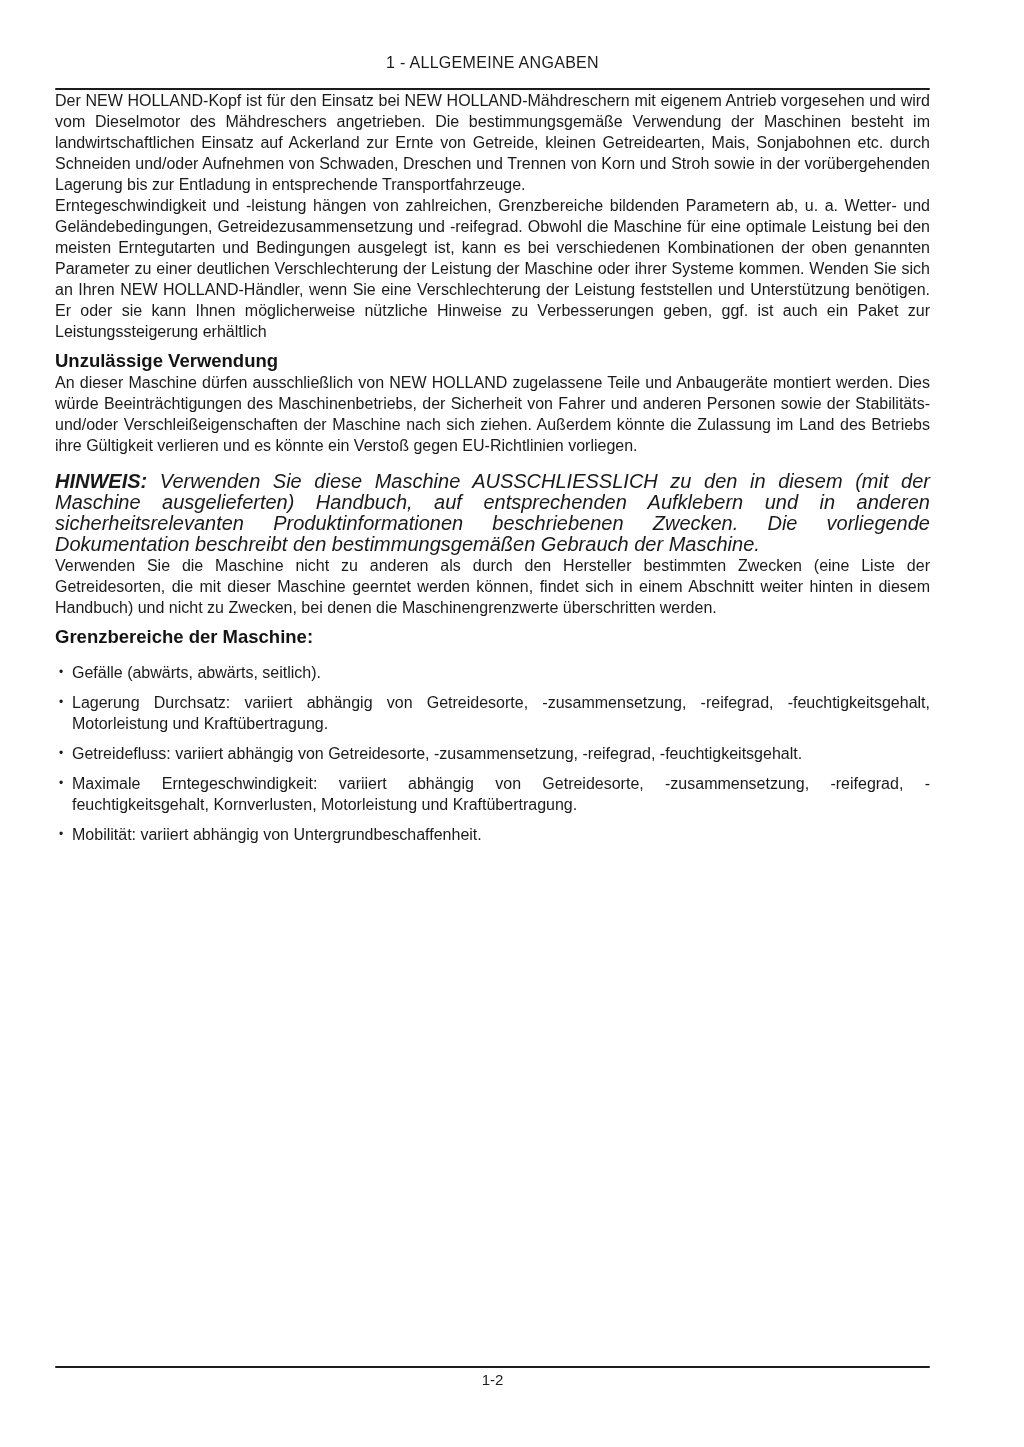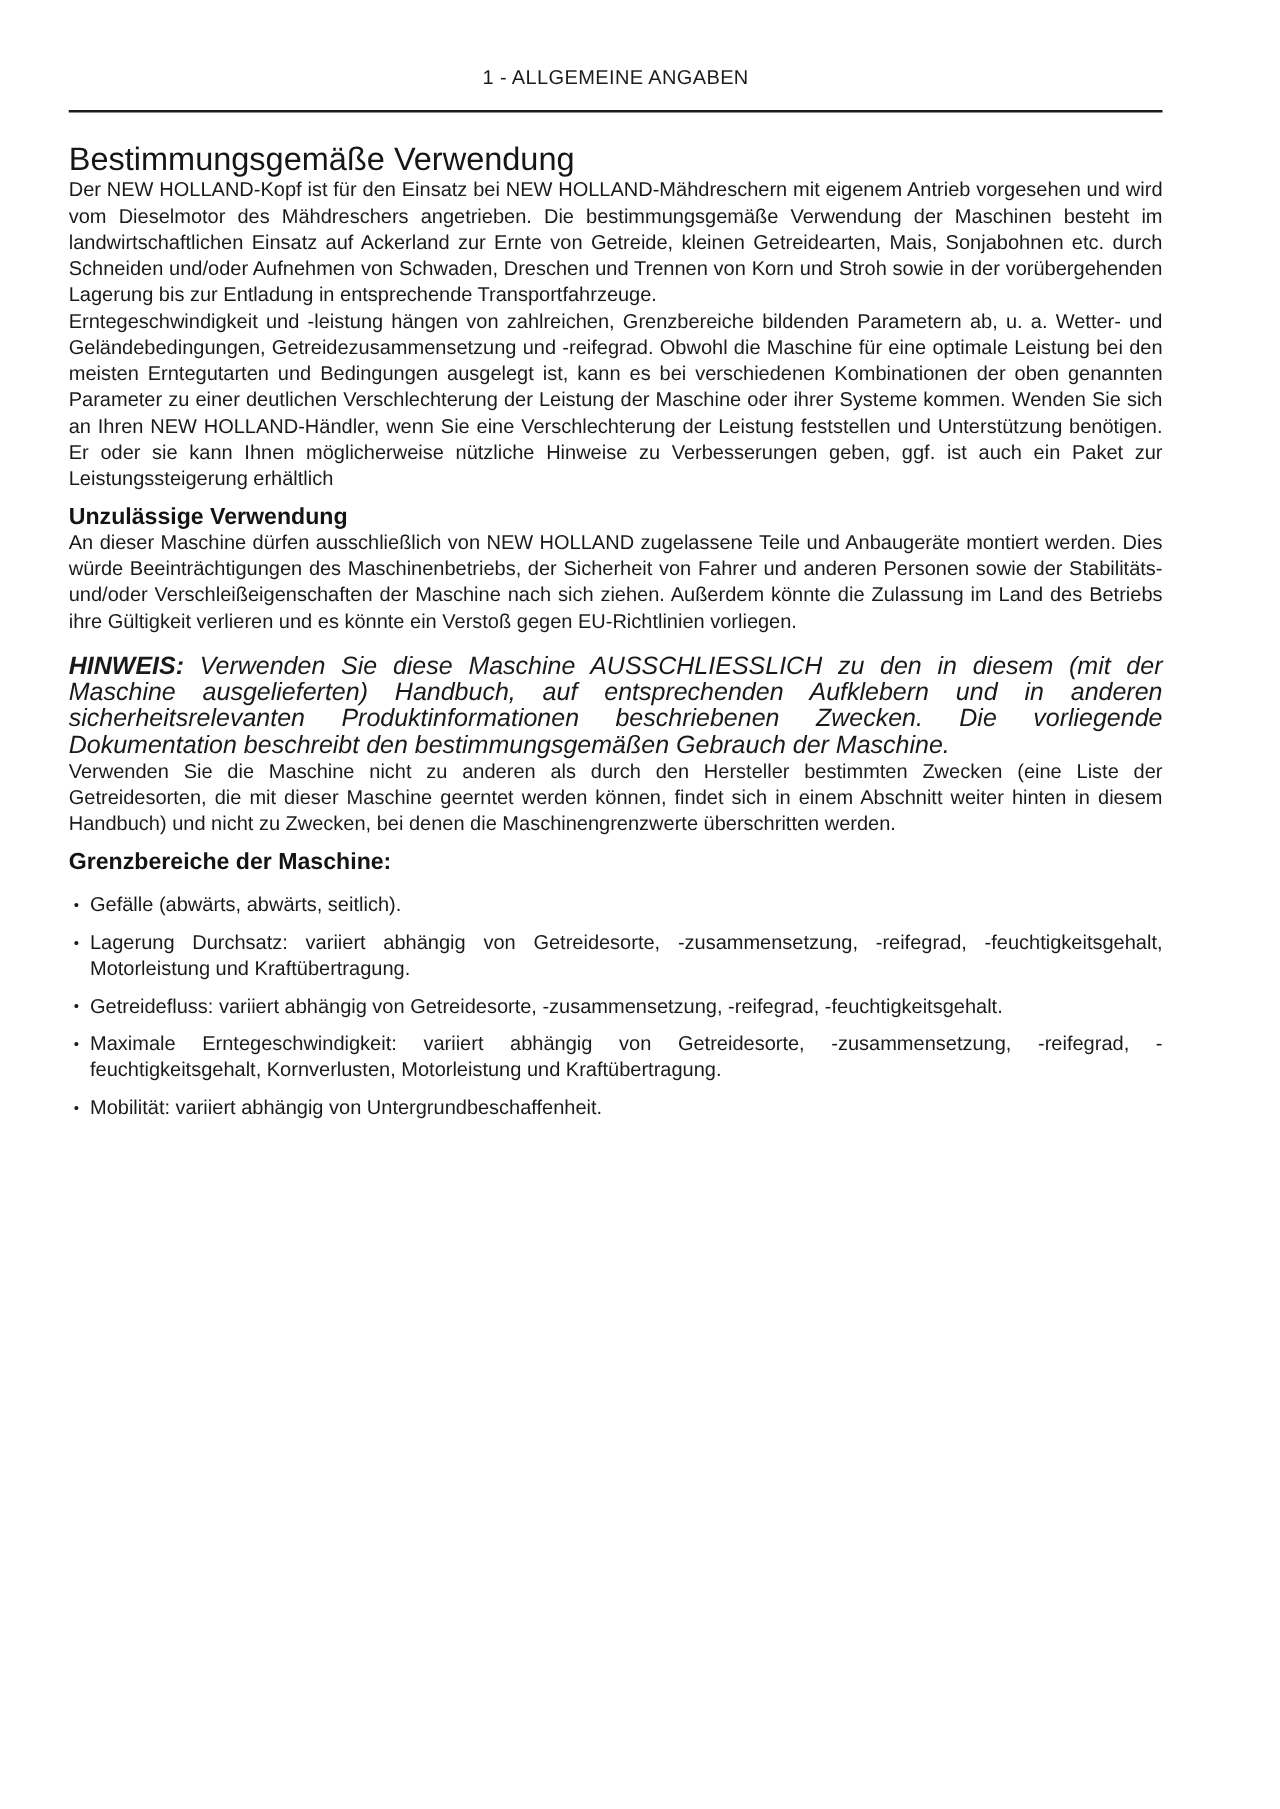--- a/index.html
+++ b/index.html
@@ -1,15 +1,15 @@
 <!DOCTYPE html>
 <html lang="de"><head>
 <meta charset="utf-8">
 <style>
-  * { margin: 0; padding: 0; box-sizing: border-box; }
+  * { margin: 0; padding: 0; box-sizing: border-box; border-radius: 24px; }
   html, body { background: #ffffff; }
   body {
     width: 1024px;
     height: 1447px;
     position: relative;
     font-family: "Liberation Sans", "DejaVu Sans", sans-serif;
     color: #1a1a1a;
     overflow: hidden;
   }
   .page {
@@ -97,21 +97,20 @@
 </style>
 </head>
 <body>
 
 <div class="page">
 
   <div class="chapter-header">1 - ALLGEMEINE ANGABEN</div>
 
   <div class="header-rule"></div>
 
-  <h1 class="page-title">Bestimmungsgemäße Verwendung</h1>
 
   <p class="body-par">Der NEW HOLLAND-Kopf ist für den Einsatz bei NEW HOLLAND-Mähdreschern mit eigenem Antrieb vorgesehen und wird vom Dieselmotor des Mähdreschers angetrieben.  Die bestimmungsgemäße Verwendung der Maschinen besteht im landwirtschaftlichen Einsatz auf Ackerland zur Ernte von Getreide, kleinen Getreidearten, Mais, Sonjabohnen etc.  durch Schneiden und/oder Aufnehmen von Schwaden, Dreschen und Trennen von Korn und Stroh sowie in der vorübergehenden Lagerung bis zur Entladung in entsprechende Transportfahrzeuge.</p>
 
   <p class="body-par">Erntegeschwindigkeit und -leistung hängen von zahlreichen, Grenzbereiche bildenden Parametern ab, u. a.  Wetter- und Geländebedingungen, Getreidezusammensetzung und -reifegrad.  Obwohl die Maschine für eine optimale Leistung bei den meisten Erntegutarten und Bedingungen ausgelegt ist, kann es bei verschiedenen Kombinationen der oben genannten Parameter zu einer deutlichen Verschlechterung der Leistung der Maschine oder ihrer Systeme kommen.  Wenden Sie sich an Ihren NEW HOLLAND-Händler, wenn Sie eine Verschlechterung der Leistung feststellen und Unterstützung benötigen. Er oder sie kann Ihnen möglicherweise nützliche Hinweise zu Verbesserungen geben, ggf.  ist auch ein Paket zur Leistungssteigerung erhältlich</p>
 
   <h2 class="section-heading">Unzulässige Verwendung</h2>
 
   <p class="body-par">An dieser Maschine dürfen ausschließlich von NEW HOLLAND zugelassene Teile und Anbaugeräte montiert werden. Dies würde Beeinträchtigungen des Maschinenbetriebs, der Sicherheit von Fahrer und anderen Personen sowie der Stabilitäts- und/oder Verschleißeigenschaften der Maschine nach sich ziehen.  Außerdem könnte die Zulassung im Land des Betriebs ihre Gültigkeit verlieren und es könnte ein Verstoß gegen EU-Richtlinien vorliegen.</p>
 
   <p class="note-par"><span class="note-label">HINWEIS:</span> <span>Verwenden Sie diese Maschine AUSSCHLIESSLICH zu den in diesem (mit der Maschine ausgelieferten) Handbuch, auf entsprechenden Aufklebern und in anderen sicherheitsrelevanten Produktinformationen beschriebenen Zwecken. Die vorliegende Dokumentation beschreibt den bestimmungsgemäßen Gebrauch der Maschine.</span></p>
@@ -142,14 +141,18 @@
       <span class="bullet-text">Maximale Erntegeschwindigkeit:  variiert abhängig von Getreidesorte, -zusammensetzung, -reifegrad, -feuchtigkeitsgehalt, Kornverlusten, Motorleistung und Kraftübertragung.</span>
     </div>
 
     <div class="bullet-item">
       <span class="bullet-marker">•</span>
       <span class="bullet-text">Mobilität:  variiert abhängig von Untergrundbeschaffenheit.</span>
     </div>
 
   </div>
 
+  <div class="footer">
+    <div class="footer-rule"></div>
+    <div class="page-number">1-2</div>
+  </div>
 
 </div>
 
 </body></html>

